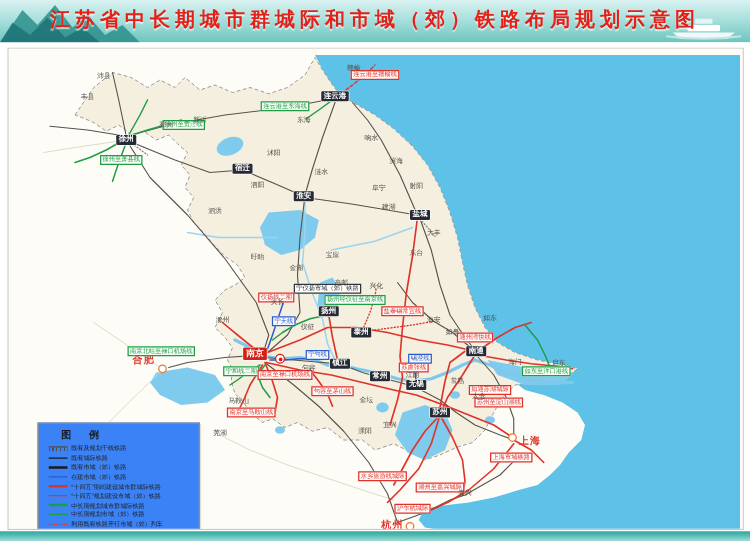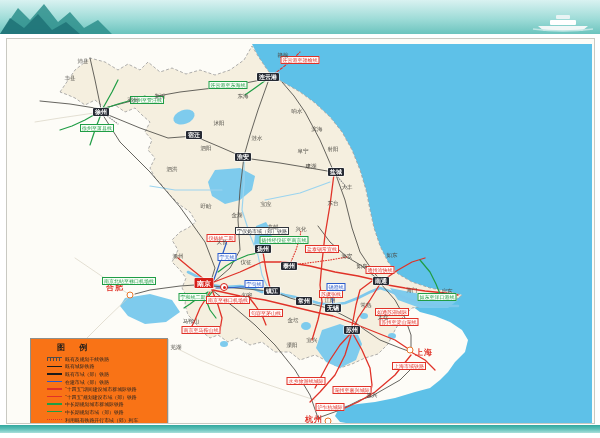--- a/index.html
+++ b/index.html
@@ -37,21 +37,21 @@
   .cap-ring{width:6px;height:6px;border:1.5px solid #d61f17;border-radius:50%;background:#fff;}
   .cap-ring:after{content:"";position:absolute;left:1.5px;top:1.5px;width:3px;height:3px;border-radius:50%;background:#d61f17;}
   .lab-green{border:.5px solid #1f9d45;color:#1f9d45;background:#f7fdf6;font-size:5px;padding:.5px 1px;}
   .lab-red{border:.5px solid #e03228;color:#e03228;background:#fffaf9;font-size:5px;padding:.5px 1px;}
   .lab-blue{border:.5px solid #2b5bc8;color:#2b5bc8;background:#f8faff;font-size:5px;padding:.5px 1px;}
   .lab-dark{border:.5px solid #30343d;color:#30343d;background:#fffef9;font-size:5px;padding:.5px 1px;}
   .place{color:#4c4a44;font-size:5.5px;}
   
   .legend{
     position:absolute;left:23px;top:299px;width:116px;
-    background:#f97316;border:1px solid #8f8f8a;padding:3px 4px 4px 16px;
+    background:#3b82f6;border:1px solid #8f8f8a;padding:3px 4px 4px 8px;
     box-shadow:1px 1px 0 rgba(0,0,0,.12);
   }
   .legend-title{font-size:8px;font-weight:bold;letter-spacing:6px;color:#1b1b1b;text-align:left;padding-left:10px;margin-bottom:2px;}
   .lrow{display:flex;align-items:center;height:7.6px;}
   .sw{width:15px;height:0;margin-right:3px;flex:0 0 15px;}
   .ltext{font-size:4.9px;color:#222;white-space:nowrap;transform-origin:left center;}
   .sw-trunk{border-top:1.6px solid #4d4d4d;background:repeating-linear-gradient(90deg,#4d4d4d 0 1px,transparent 1px 3px);height:3px;}
   .sw-black{border-top:1.4px solid #1b1b1b;}
   .sw-black-thick{border-top:2.4px solid #1b1b1b;}
   .sw-blue{border-top:1.8px solid #2b5bc8;}
@@ -318,17 +318,18 @@
   <svg class="mtn" width="120" height="34" viewBox="0 0 120 34">
     <path d="M0,34 L18,8 30,20 44,4 58,22 70,12 84,28 98,20 112,34 Z" fill="#2e8f8c" opacity="0.85"></path>
     <path d="M0,34 L10,18 24,28 38,14 52,30 66,22 80,34 Z" fill="#1d6f74" opacity="0.8"></path>
   </svg>
   <svg class="boat" width="70" height="34" viewBox="0 0 70 34">
     <path d="M10,26 L60,26 54,31 16,31 Z" fill="#f2f7f7"></path>
     <rect x="22" y="20" width="26" height="5" rx="1" fill="#ffffff"></rect>
     <rect x="28" y="15" width="14" height="4" rx="1" fill="#e8f4f4"></rect>
     <path d="M5,29 Q35,33 65,29" stroke="#bfe6e4" stroke-width="1.5" fill="none"></path>
   </svg>
+  <div class="banner-title">江苏省中长期城市群城际和市域（郊）铁路布局规划示意图</div>
 </div>
 <div class="strip-top"></div>
 
 <div class="bottom-bar"></div>
 <div class="bottom-white"></div>
 
 </body></html>

